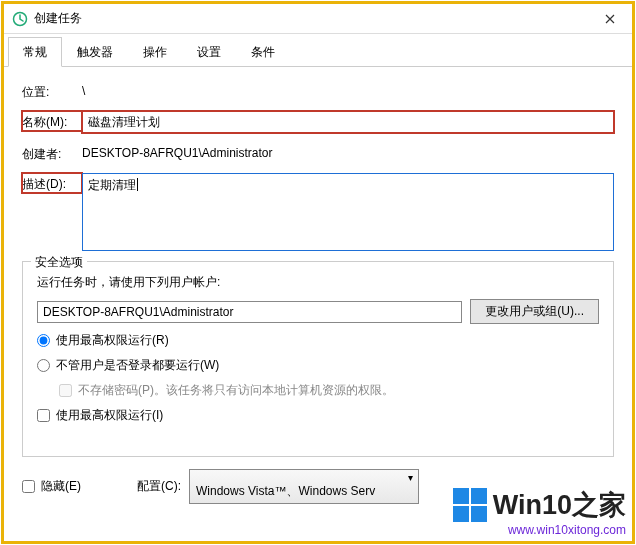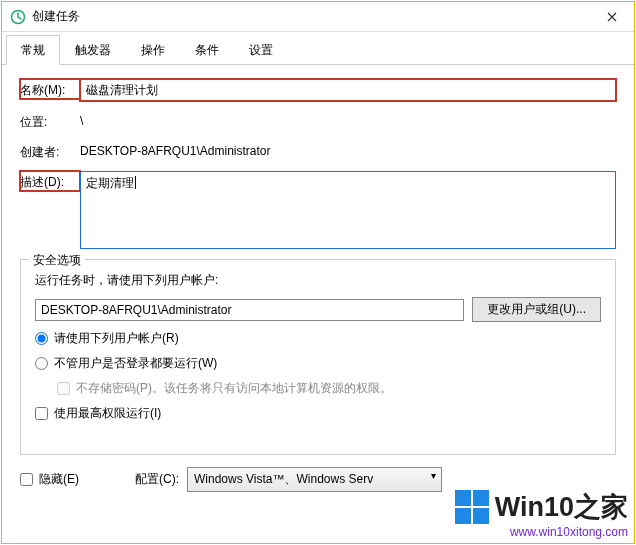--- a/index.html
+++ b/index.html
@@ -8,21 +8,21 @@
     font-family: "Microsoft YaHei", "Segoe UI", sans-serif;
     font-size: 12px;
     background: #fff;
     color: #000;
     width: 636px;
     height: 545px;
     position: relative;
     overflow: hidden;
   }
   .window {
-    border: 1px solid #eab308;
+    border: 3px solid #eab308;
     width: 634px;
     height: 543px;
     margin: 1px;
     background: #fff;
     display: flex;
     flex-direction: column;
   }
   .titlebar {
     height: 30px;
     display: flex;
@@ -139,26 +139,26 @@
   .indent input[type=checkbox] { accent-color: #888; }
   .bottom-row {
     display: flex;
     align-items: center;
     gap: 8px;
     margin-top: 12px;
   }
   .combo {
     border: 1px solid #888;
     background: linear-gradient(#f8f8f8,#e8e8e8);
-    padding: 3px 20px 3px 6px;
+    padding: 13px 20px 3px 6px;
     position: relative;
     font-size: 12px;
     white-space: nowrap;
     overflow: hidden;
-    width: 255px;
+    width: 230px;
   }
   .combo::after {
     content: "▾";
     position: absolute;
     right: 5px; top: 2px;
     font-size: 10px;
   }
   .watermark {
     position: absolute;
     right: 6px;
@@ -199,39 +199,39 @@
       <svg width="10" height="10" viewBox="0 0 10 10">
         <path d="M1 1 L9 9 M9 1 L1 9" stroke="currentColor" stroke-width="1.2"></path>
       </svg>
     </div>
   </div>
 
   <div class="tabs">
     <div class="tab active">常规</div>
     <div class="tab">触发器</div>
     <div class="tab">操作</div>
+    <div class="tab">设置</div>
     <div class="tab">条件</div>
-    <div class="tab">设置</div>
   </div>
 
   <div class="content">
+
+    <div class="row">
+      <div class="label-col">位置:</div>
+      <div class="val-col static-text">\</div>
+    </div>
 
     <div class="row">
       <div class="label-col highlight-red">名称(M):</div>
       <div class="val-col">
         <input class="text-input highlight-red" value="磁盘清理计划" style="">
       </div>
     </div>
 
     <div class="row">
-      <div class="label-col">位置:</div>
-      <div class="val-col static-text">\</div>
-    </div>
-
-    <div class="row">
       <div class="label-col">创建者:</div>
       <div class="val-col static-text">DESKTOP-8AFRQU1\Administrator</div>
     </div>
 
     <div class="row">
       <div class="label-col highlight-red">描述(D):</div>
       <div class="val-col">
         <div class="desc-area"><span class="text-cursor">定期清理</span></div>
       </div>
     </div>
@@ -241,21 +241,21 @@
 
       <div>运行任务时，请使用下列用户帐户:</div>
 
       <div class="sec-row">
         <input class="acct-input" value="DESKTOP-8AFRQU1\Administrator" style="">
         <button class="btn">更改用户或组(U)...</button>
       </div>
 
       <label class="radio-row">
         <input type="radio" name="runmode" checked="" style="">
-        <span>请使用下列用户帐户(R)</span>
+        <span>使用最高权限运行(R)</span>
       </label>
 
       <label class="radio-row">
         <input type="radio" name="runmode" style="">
         <span>不管用户是否登录都要运行(W)</span>
       </label>
 
       <label class="cb-row indent">
         <input type="checkbox" disabled="" style="">
         <span>不存储密码(P)。该任务将只有访问本地计算机资源的权限。</span>

